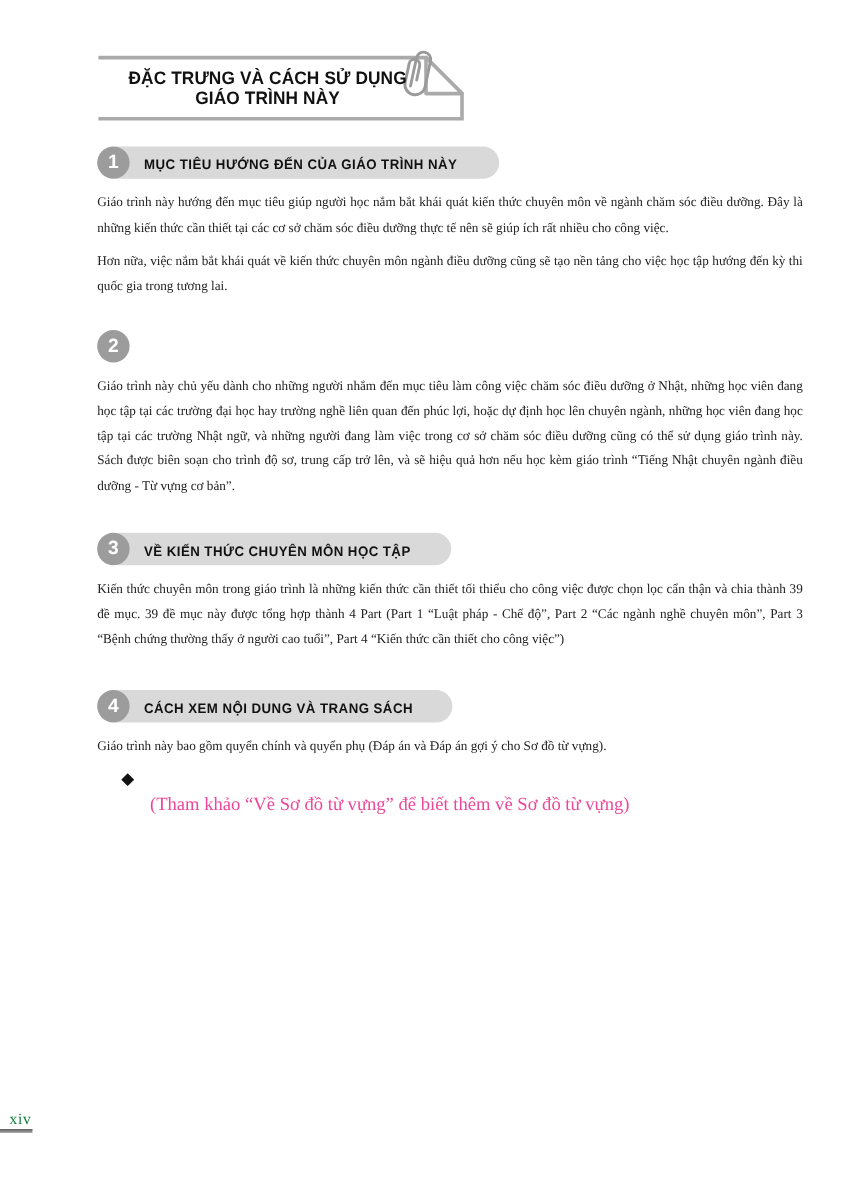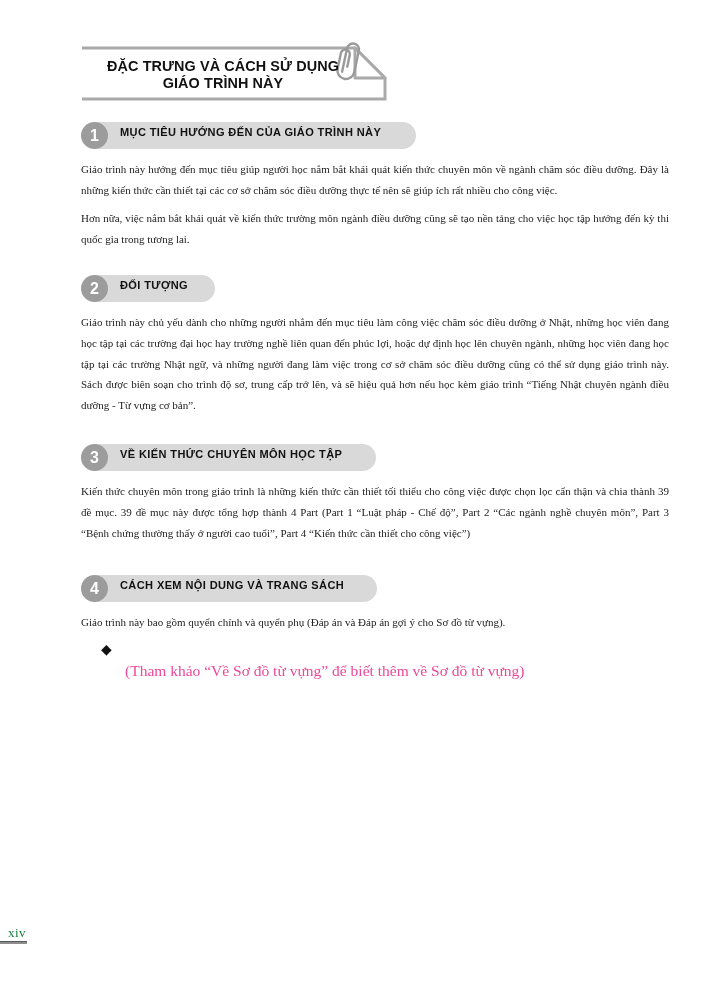--- a/index.html
+++ b/index.html
@@ -33,21 +33,21 @@
   
   .sec-header { position:relative; height:27px; }
   .sec-header.s1 { margin-top:18px; }
   .sec-header.s2 { margin-top:26px; }
   .sec-header.s3 { margin-top:29px; }
   .sec-header.s4 { margin-top:32px; }
   .sec-pill {
     position:absolute; left:5px; top:0;
     height:27px; border-radius:14px;
     background:#d9d9d9;
-    display:inline-flex; align-items:flex-start;
+    display:inline-flex; align-items:center;
     padding:4px 24px 0 34px;
   }
   .sec-label {
     font-family:"Liberation Sans", sans-serif;
     font-weight:700; font-size:11.5px; letter-spacing:0.4px;
     color:#111; white-space:nowrap;
     transform:scaleX(0.96); transform-origin:left center;
   }
   .sec-num {
     position:absolute; left:0; top:0; z-index:2;
@@ -102,26 +102,23 @@
       </div>
     </div>
 
     <div class="sec-header s1">
       <span class="sec-pill">
         <span class="sec-label">MỤC TIÊU HƯỚNG ĐẾN CỦA GIÁO TRÌNH NÀY</span>
       </span>
       <span class="sec-num">1</span>
     </div>
     <p class="body">Giáo trình này hướng đến mục tiêu giúp người học nắm bắt khái quát kiến thức chuyên môn về ngành chăm sóc điều dưỡng. Đây là những kiến thức cần thiết tại các cơ sở chăm sóc điều dưỡng thực tế nên sẽ giúp ích rất nhiều cho công việc.</p>
-    <p class="body">Hơn nữa, việc nắm bắt khái quát về kiến thức trường môn ngành điều dưỡng cũng sẽ tạo nền tảng cho việc học tập hướng đến kỳ thi quốc gia trong tương lai.</p>
+    <p class="body">Hơn nữa, việc nắm bắt khái quát về kiến thức chuyên môn ngành điều dưỡng cũng sẽ tạo nền tảng cho việc học tập hướng đến kỳ thi quốc gia trong tương lai.</p>
 
     <div class="sec-header s2">
-      <span class="sec-pill">
-        <span class="sec-label">ĐỐI TƯỢNG</span>
-      </span>
       <span class="sec-num">2</span>
     </div>
     <p class="body">Giáo trình này chủ yếu dành cho những người nhắm đến mục tiêu làm công việc chăm sóc điều dưỡng ở Nhật, những học viên đang học tập tại các trường đại học hay trường nghề liên quan đến phúc lợi, hoặc dự định học lên chuyên ngành, những học viên đang học tập tại các trường Nhật ngữ, và những người đang làm việc trong cơ sở chăm sóc điều dưỡng cũng có thể sử dụng giáo trình này. Sách được biên soạn cho trình độ sơ, trung cấp trở lên, và sẽ hiệu quả hơn nếu học kèm giáo trình “Tiếng Nhật chuyên ngành điều dưỡng - Từ vựng cơ bản”.</p>
 
     <div class="sec-header s3">
       <span class="sec-pill">
         <span class="sec-label">VỀ KIẾN THỨC CHUYÊN MÔN HỌC TẬP</span>
       </span>
       <span class="sec-num">3</span>
     </div>

